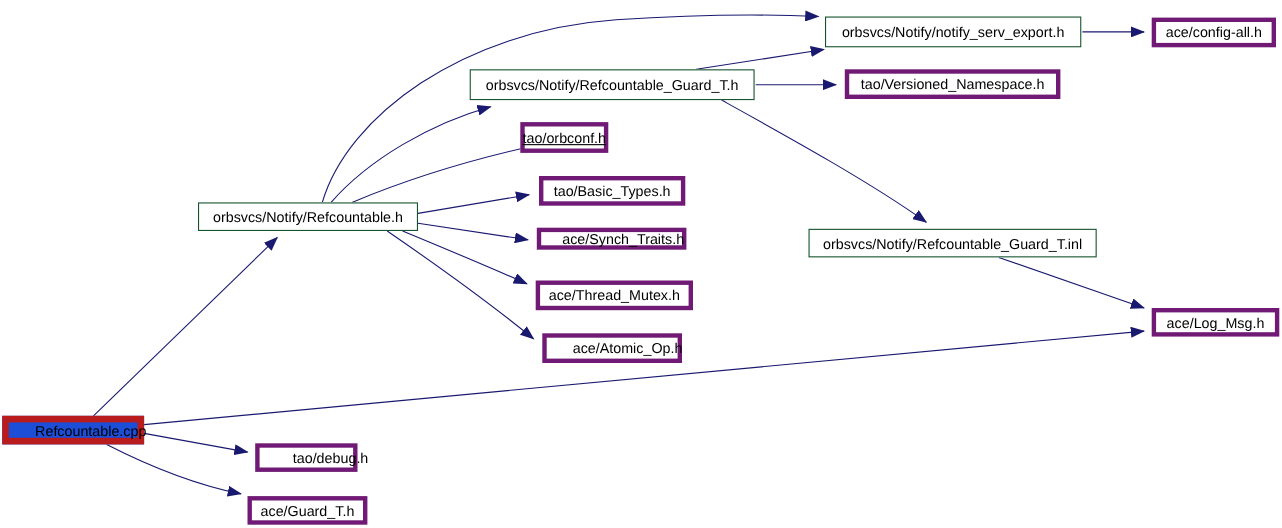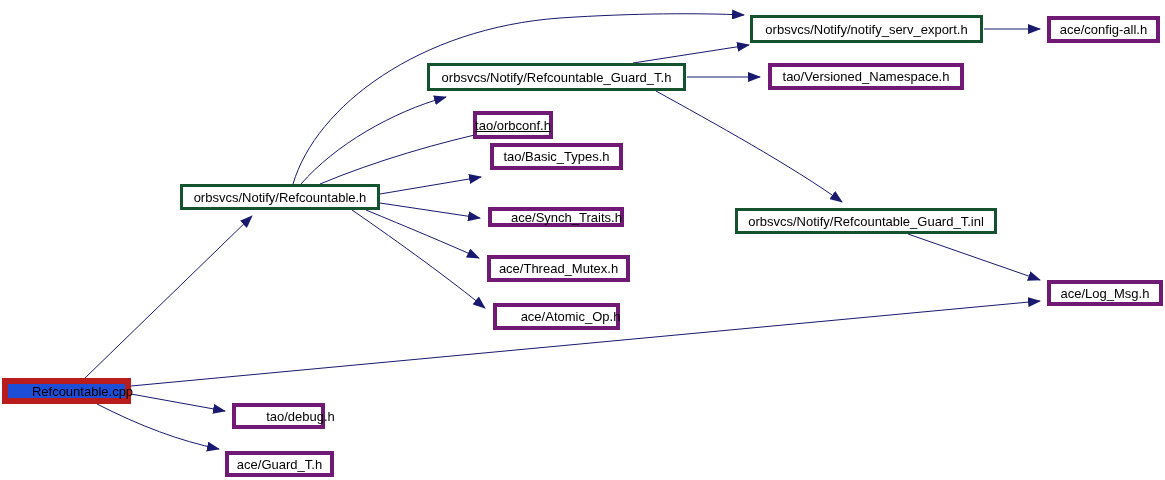--- a/index.html
+++ b/index.html
@@ -33,21 +33,21 @@
     align-items: center;
     justify-content: center;
     white-space: nowrap;
     font-size: 13px;
     color: #000000;
     background: #ffffff;
     box-sizing: border-box;
     z-index: 2;
   }
   .node-internal {
-    border: 3px solid #14532d;
+    border: 1px solid #14532d;
   }
   .node-external {
     border: 4px solid #701a75;
   }
   .node-current {
     border: 6px solid #b91c1c;
     background: #1d4ed8;
     padding-left: 32px;
   }
 </style>
@@ -87,21 +87,21 @@
   <div class="node node-internal" style="left:427px; top:63px; width:259px; height:28px;">orbsvcs/Notify/Refcountable_Guard_T.h</div>
 
   <div class="node node-internal" style="left:750px; top:15px; width:233px; height:28px;">orbsvcs/Notify/notify_serv_export.h</div>
 
   <div class="node node-external" style="left:1047px; top:16px; width:113px; height:27px;">ace/config-all.h</div>
 
   <div class="node node-external" style="left:768px; top:63px; width:196px; height:27px;">tao/Versioned_Namespace.h</div>
 
   <div class="node node-external" style="left:473px; top:111px; width:80px; height:28px;text-decoration:underline;">tao/orbconf.h</div>
 
-  <div class="node node-external" style="left:490px; top:143px; width:133px; height:27px;">tao/Basic_Types.h</div>
+  <div class="node node-external" style="left:490px; top:160px; width:133px; height:27px;">tao/Basic_Types.h</div>
 
   <div class="node node-external" style="left:488px; top:207px; width:136px; height:20px;padding-left:21px;">ace/Synch_Traits.h</div>
 
   <div class="node node-external" style="left:487px; top:255px; width:143px; height:27px;text-align:right;">ace/Thread_Mutex.h</div>
 
   <div class="node node-external" style="left:493px; top:303px; width:127px; height:27px;padding-left:28px;">ace/Atomic_Op.h</div>
 
   <div class="node node-internal" style="left:735px; top:208px; width:262px; height:26px;">orbsvcs/Notify/Refcountable_Guard_T.inl</div>
 
   <div class="node node-external" style="left:1047px; top:280px; width:116px; height:26px;">ace/Log_Msg.h</div>

